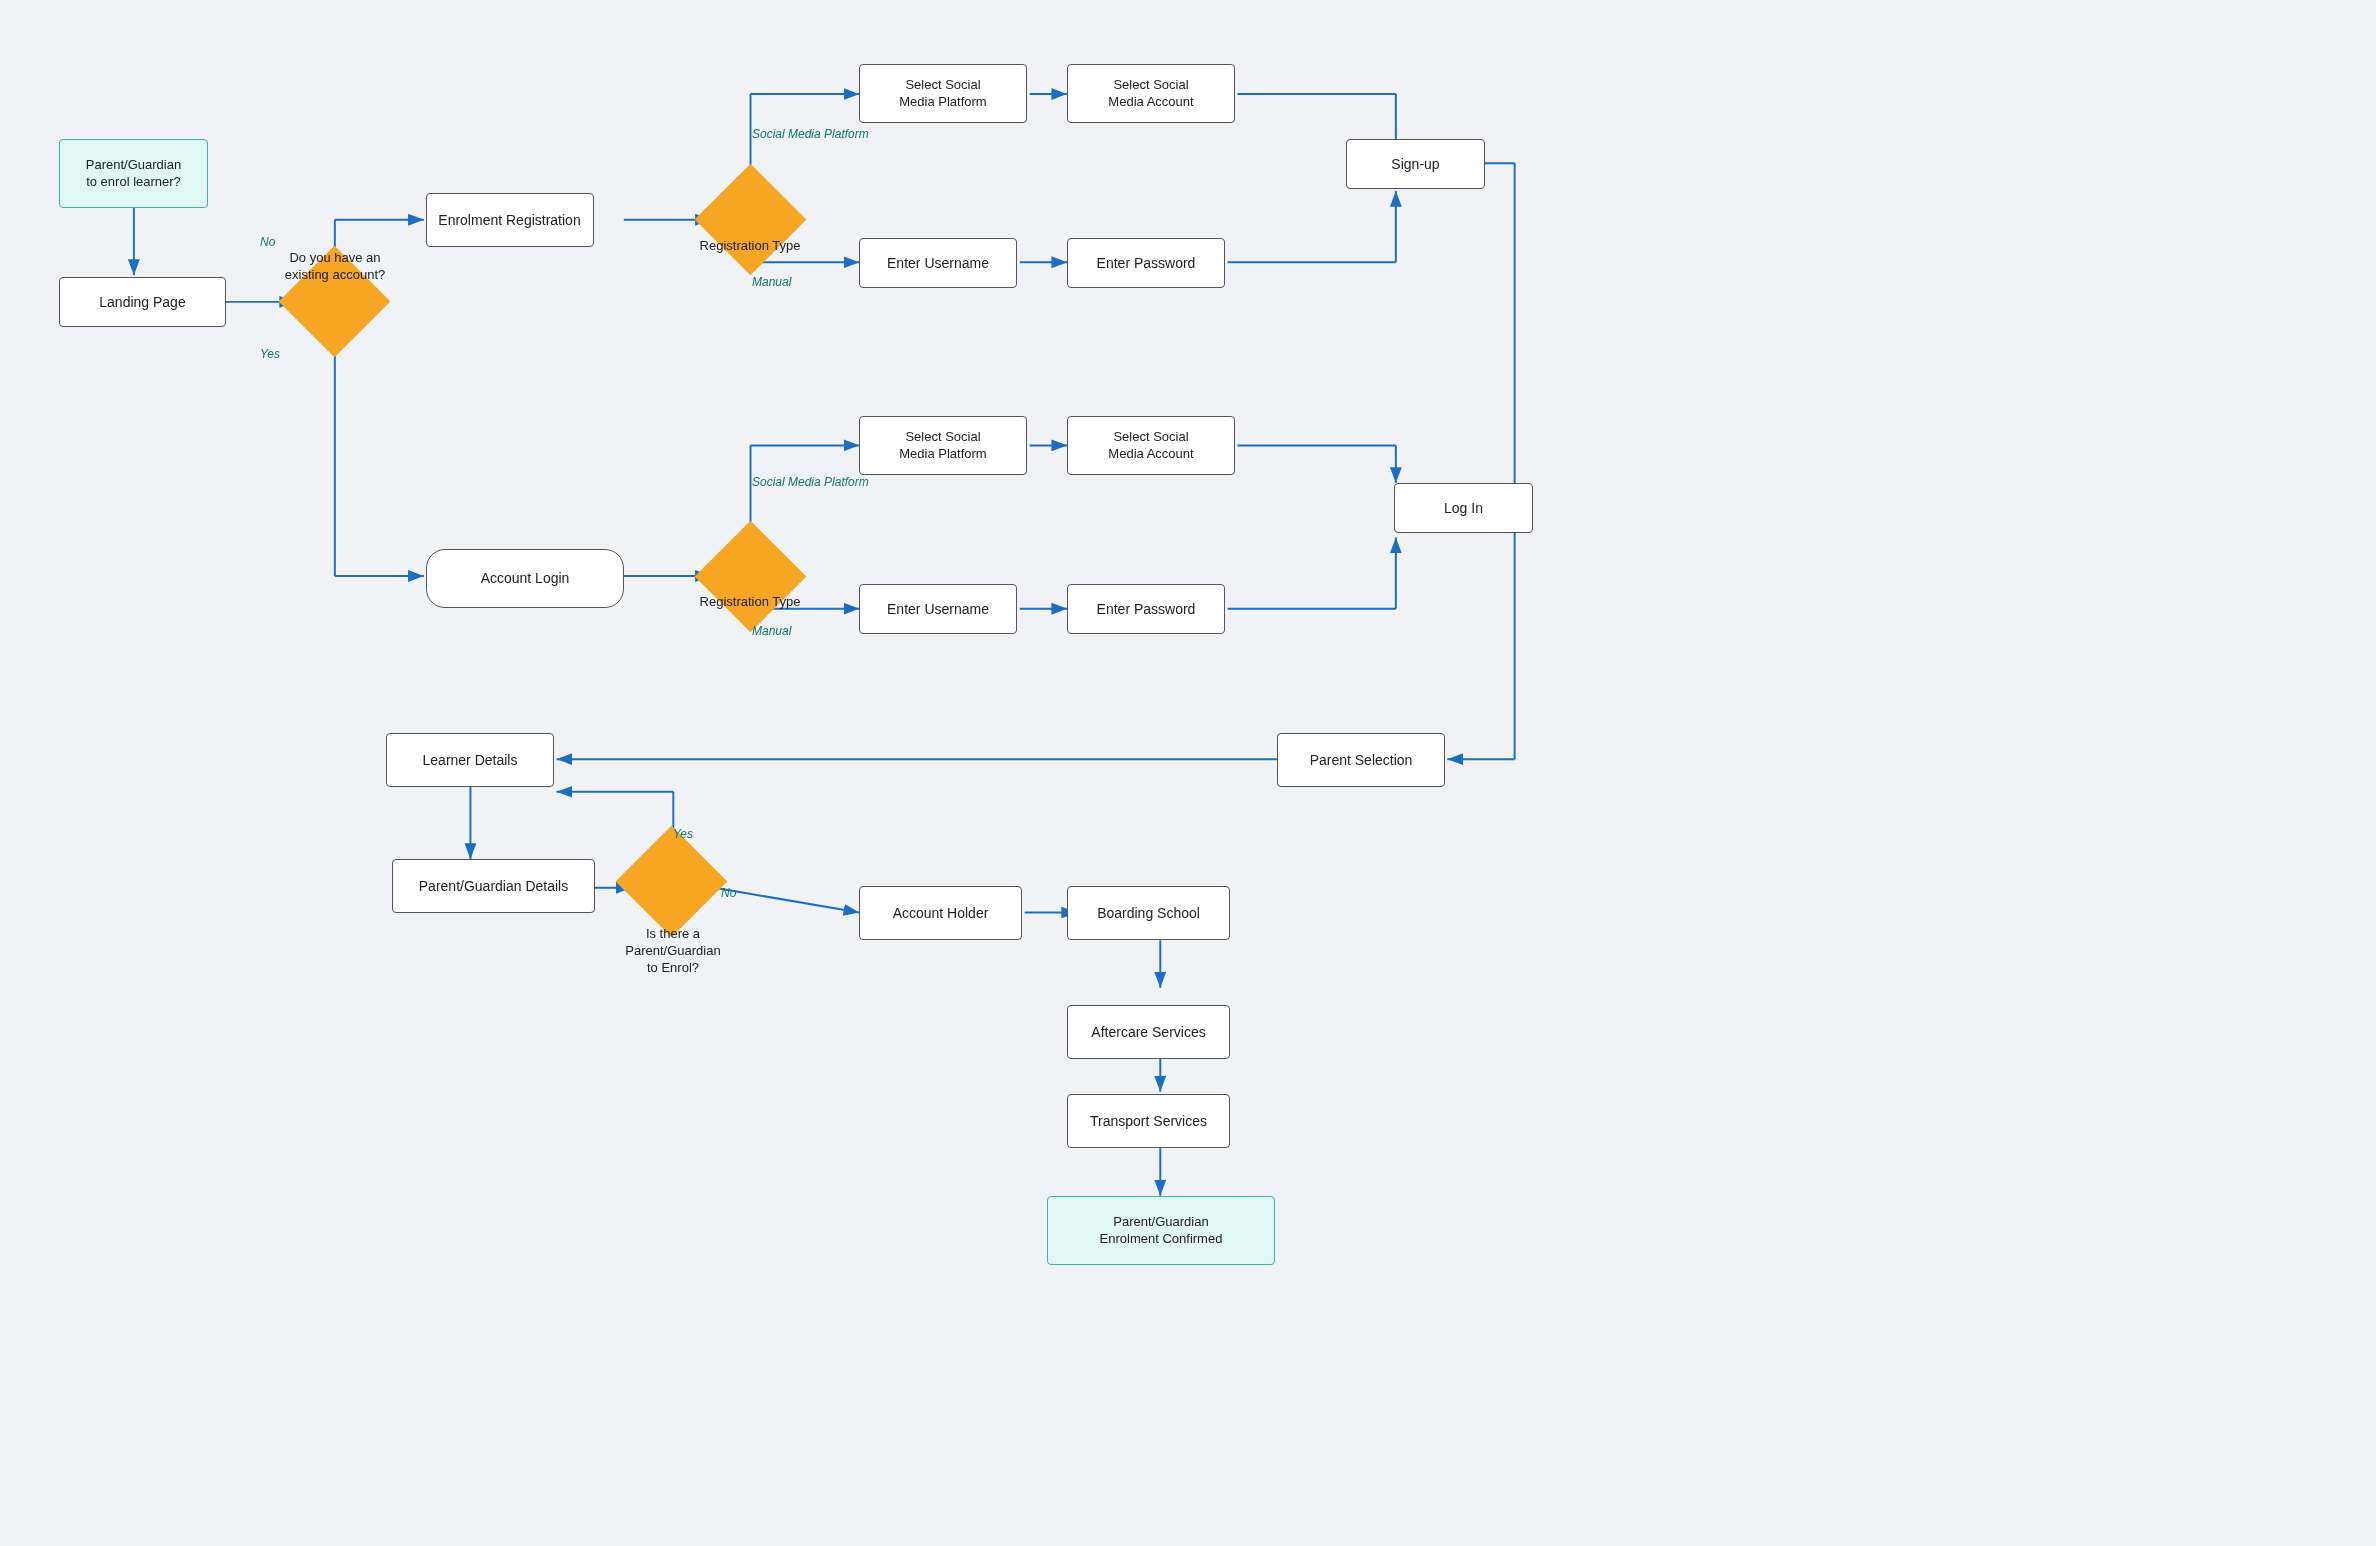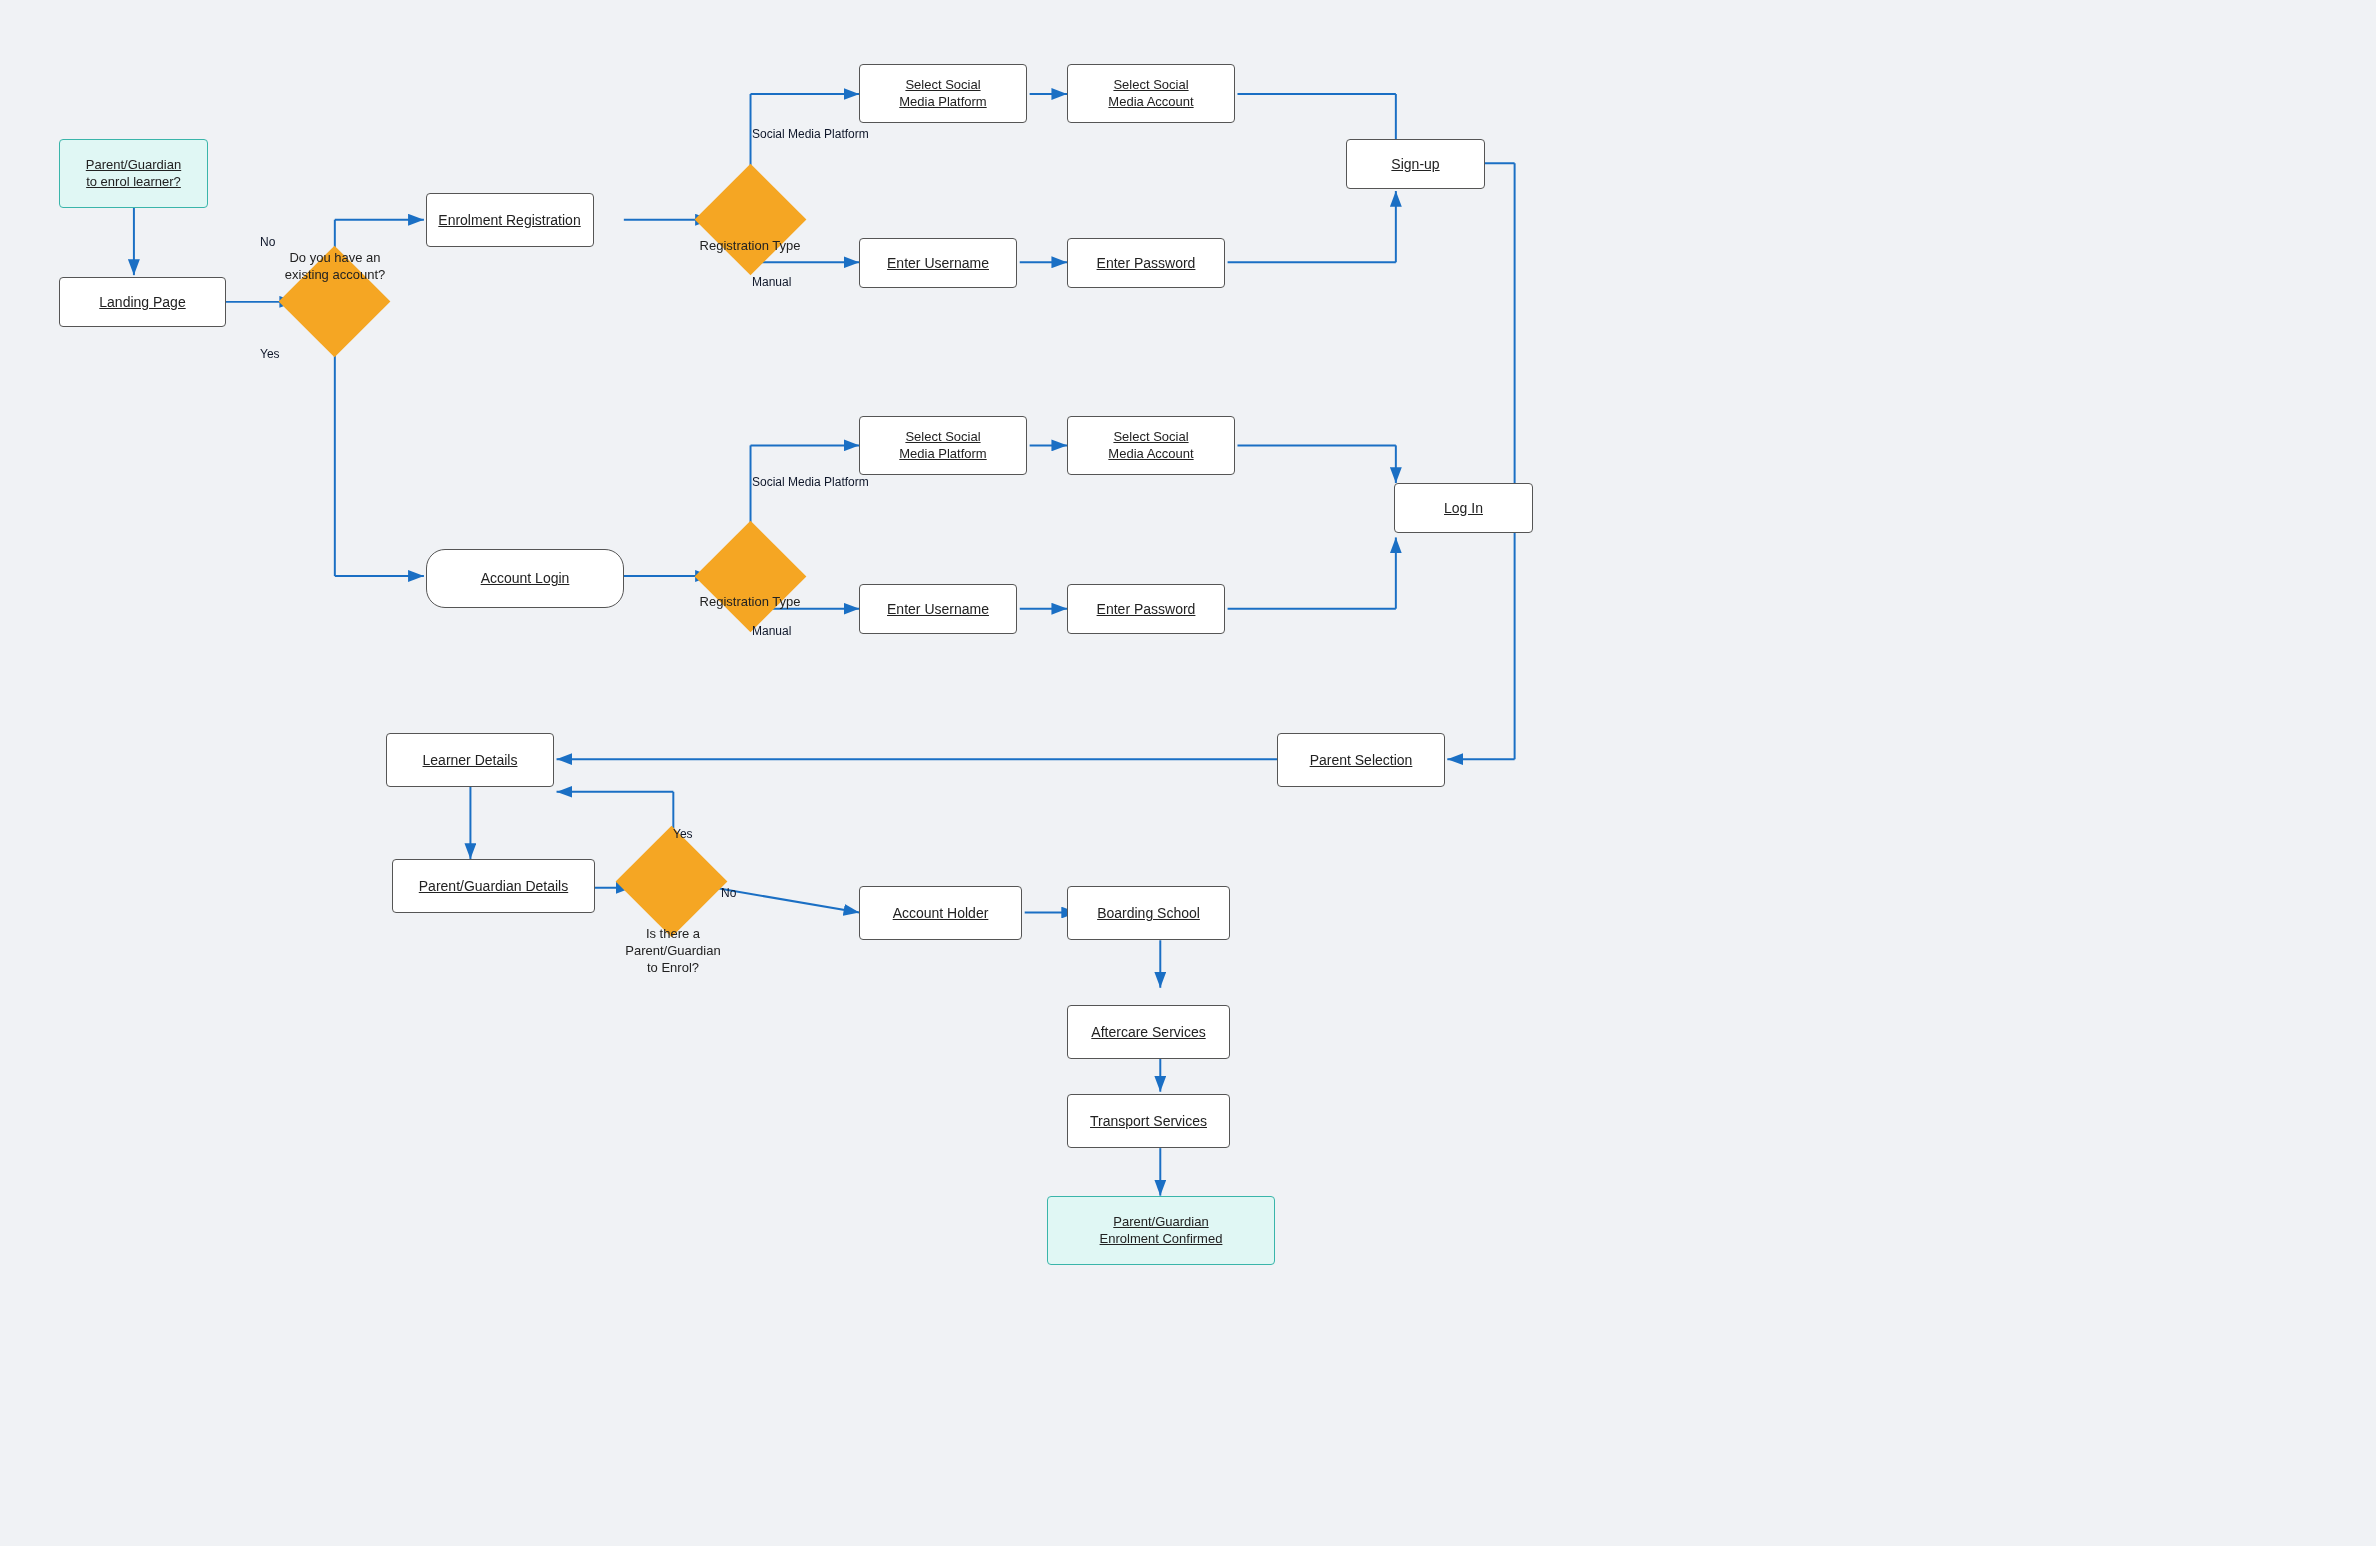--- a/index.html
+++ b/index.html
@@ -21,21 +21,20 @@
       align-items: center;
       justify-content: center;
       text-align: center;
       background: #fff;
       border: 1.5px solid #555;
       border-radius: 4px;
       padding: 8px 12px;
       font-size: 14px;
       line-height: 1.3;
       color: #222;
-      text-decoration: underline;
     }
     .node-teal {
       background: #e0f7f4;
       border-color: #3ab5aa;
       color: #222;
     }
     .diamond {
       position: absolute;
       width: 79px;
       height: 79px;
@@ -46,21 +45,22 @@
     .diamond-label {
       position: absolute;
       text-align: center;
       font-size: 13px;
       color: #222;
       line-height: 1.3;
     }
     .flow-label {
       position: absolute;
       font-size: 12px;
-      color: #0f172a;
+      color: #0f766e;
+      font-style: italic;
     }
     svg.arrows {
       position: absolute;
       top: 0;
       left: 0;
       width: 2376px;
       height: 1546px;
       pointer-events: none;
     }
     svg.arrows line, svg.arrows path, svg.arrows polyline {

